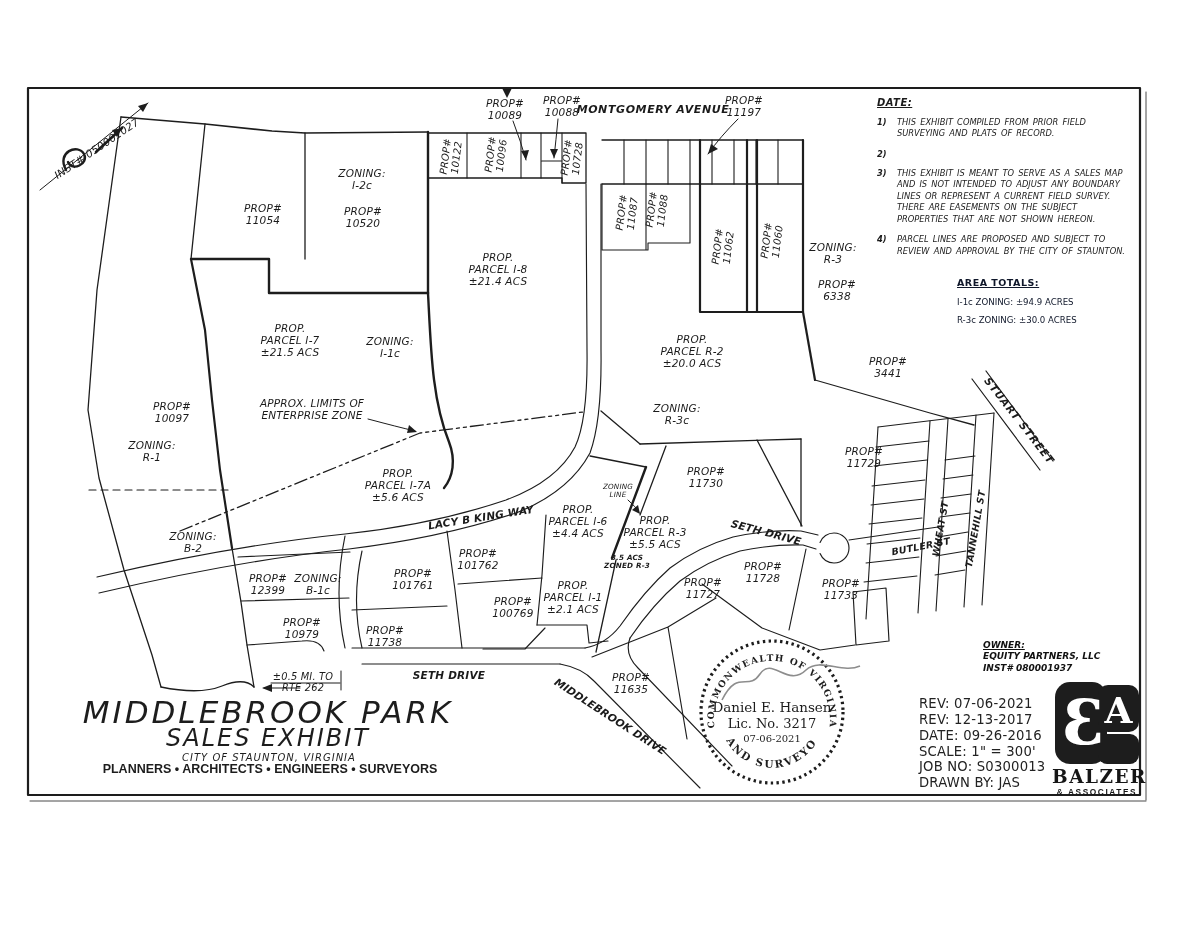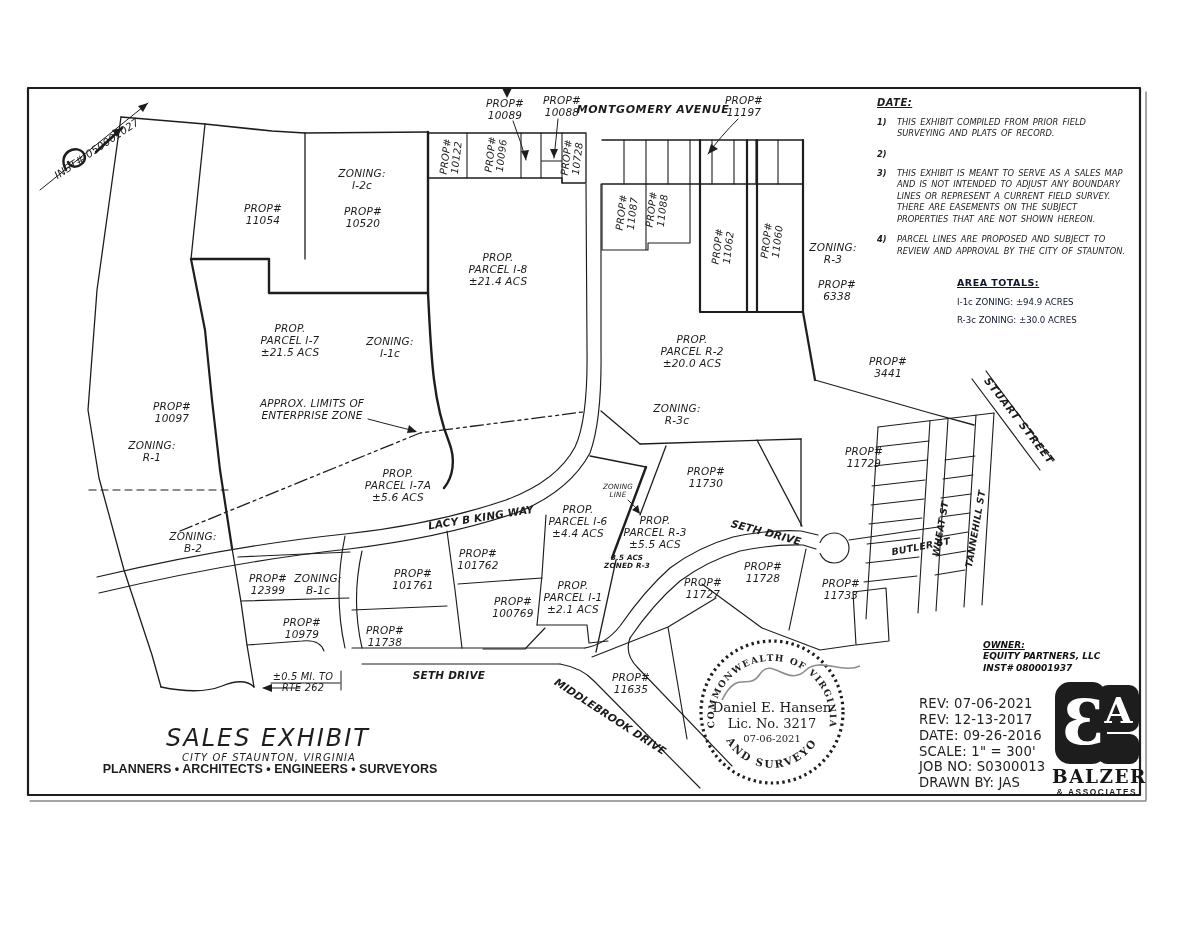--- a/index.html
+++ b/index.html
@@ -339,20 +339,21 @@
     <div class="al">R-3c ZONING: ±30.0 ACRES</div>
   </div>
 
   <div class="owner">
     <div class="o1">OWNER:</div>
     <div class="o2">EQUITY PARTNERS, LLC</div>
     <div class="o3">INST# 080001937</div>
   </div>
 
   <div class="titleblock">
+    <div class="tb-name">MIDDLEBROOK PARK</div>
     <div class="tb-sub">SALES EXHIBIT</div>
     <div class="tb-city">CITY OF STAUNTON, VIRGINIA</div>
     <div class="tb-l1">PLANNERS • ARCHITECTS • ENGINEERS • SURVEYORS</div>
   </div>
 
   <div class="revblock">
     <div>REV: 07-06-2021</div>
     <div>REV: 12-13-2017</div>
     <div>DATE: 09-26-2016</div>
     <div>SCALE: 1" = 300'</div>

